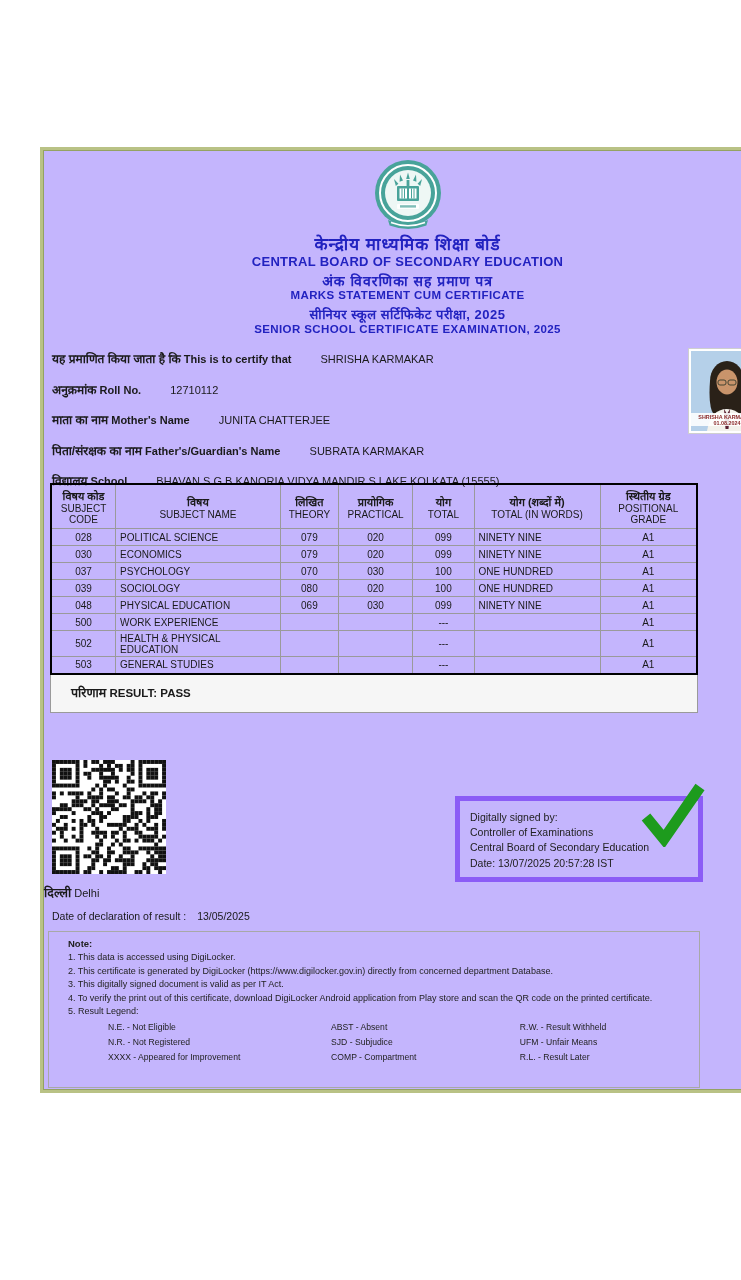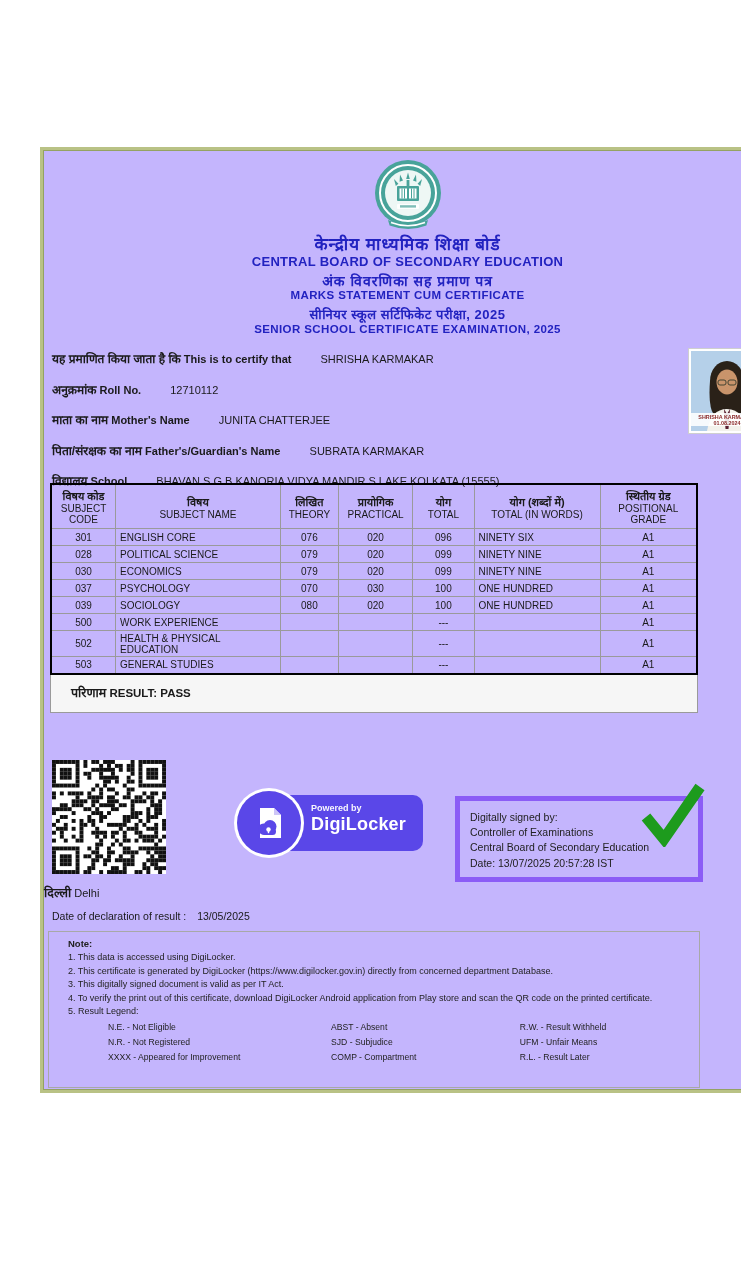--- a/index.html
+++ b/index.html
@@ -193,29 +193,20 @@
                 <div class="th-en">TOTAL (IN WORDS)</div>
               </th>
               <th>
                 <div class="th-hi">स्थितीय ग्रेड</div>
                 <div class="th-en">POSITIONAL GRADE</div>
               </th>
             </tr>
         </thead>
         <tbody>
             <tr>
-              <td class="c">301</td>
-              <td class="l">ENGLISH CORE</td>
-              <td class="c">076</td>
-              <td class="c">020</td>
-              <td class="c">096</td>
-              <td class="l">NINETY SIX</td>
-              <td class="c">A1</td>
-            </tr>
-            <tr>
               <td class="c">028</td>
               <td class="l">POLITICAL SCIENCE</td>
               <td class="c">079</td>
               <td class="c">020</td>
               <td class="c">099</td>
               <td class="l">NINETY NINE</td>
               <td class="c">A1</td>
             </tr>
             <tr>
               <td class="c">030</td>
@@ -235,20 +226,29 @@
               <td class="l">ONE HUNDRED</td>
               <td class="c">A1</td>
             </tr>
             <tr>
               <td class="c">039</td>
               <td class="l">SOCIOLOGY</td>
               <td class="c">080</td>
               <td class="c">020</td>
               <td class="c">100</td>
               <td class="l">ONE HUNDRED</td>
+              <td class="c">A1</td>
+            </tr>
+            <tr>
+              <td class="c">048</td>
+              <td class="l">PHYSICAL EDUCATION</td>
+              <td class="c">069</td>
+              <td class="c">030</td>
+              <td class="c">099</td>
+              <td class="l">NINETY NINE</td>
               <td class="c">A1</td>
             </tr>
             <tr>
               <td class="c">500</td>
               <td class="l">WORK EXPERIENCE</td>
               <td class="c"></td>
               <td class="c"></td>
               <td class="c">---</td>
               <td class="l"></td>
               <td class="c">A1</td>
@@ -686,39 +686,20 @@
           <rect x="64" y="112" width="4" height="4" fill="#111"></rect>
           <rect x="68" y="112" width="4" height="4" fill="#111"></rect>
           <rect x="72" y="112" width="4" height="4" fill="#111"></rect>
           <rect x="84" y="112" width="4" height="4" fill="#111"></rect>
           <rect x="88" y="112" width="4" height="4" fill="#111"></rect>
           <rect x="96" y="112" width="4" height="4" fill="#111"></rect>
           <rect x="108" y="112" width="4" height="4" fill="#111"></rect>
         </svg>
     </div>
 
-    <div class="dl-badge">
-      <div class="dl-rect">
-        <div class="dl-powered">Powered by</div>
-        <div class="dl-name">DigiLocker</div>
-      </div>
-      <div class="dl-circle">
-        <svg width="40" height="40" viewBox="0 0 40 40">
-          <path d="M11 5 h14 l7 7 v23 h-21 z" fill="#ffffff"></path>
-          <path d="M25 5 l7 7 h-7 z" fill="#cdc6f7"></path>
-          <g>
-            <circle cx="14.5" cy="26" r="5.5" fill="var(--digilocker-purple)"></circle>
-            <circle cx="21" cy="23.5" r="6.5" fill="var(--digilocker-purple)"></circle>
-            <rect x="12" y="25" width="15" height="7" rx="3.5" fill="var(--digilocker-purple)"></rect>
-            <circle cx="19.5" cy="26.5" r="2.2" fill="#ffffff"></circle>
-            <rect x="18.8" y="27" width="1.4" height="3.2" fill="#ffffff"></rect>
-          </g>
-        </svg>
-      </div>
-    </div>
 
     <div class="sig-box">
       <div>Digitally signed by:</div>
       <div>Controller of Examinations</div>
       <div>Central Board of Secondary Education</div>
       <div>Date: 13/07/2025 20:57:28 IST</div>
       <div class="sig-check">
         <svg width="74" height="66" viewBox="0 0 74 66">
           <path d="M12 36 L30 58 L66 6" fill="none" stroke="var(--check-green)" stroke-width="11" stroke-linecap="butt"></path>
         </svg>

